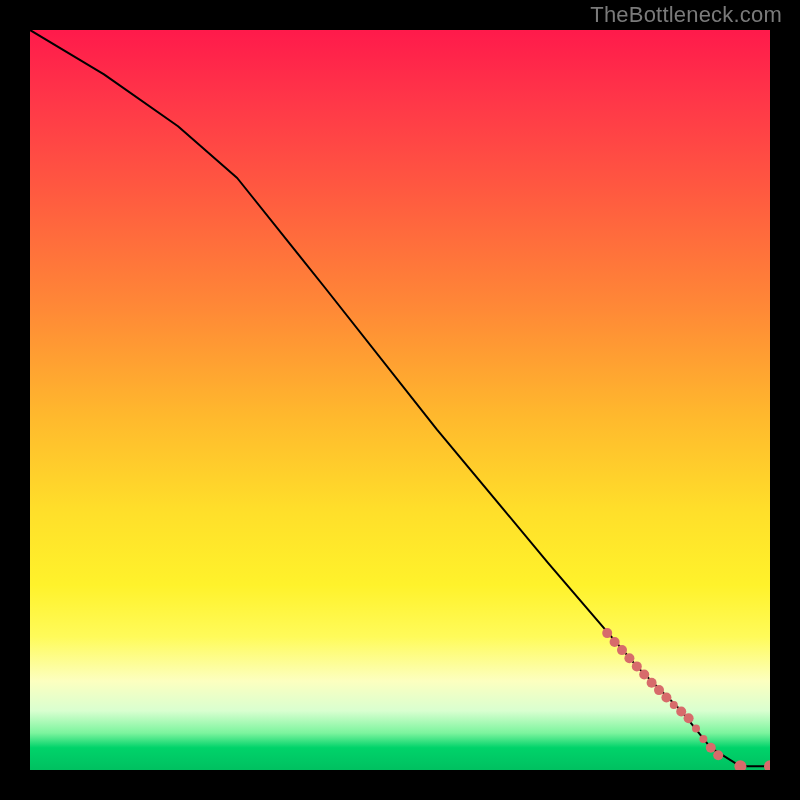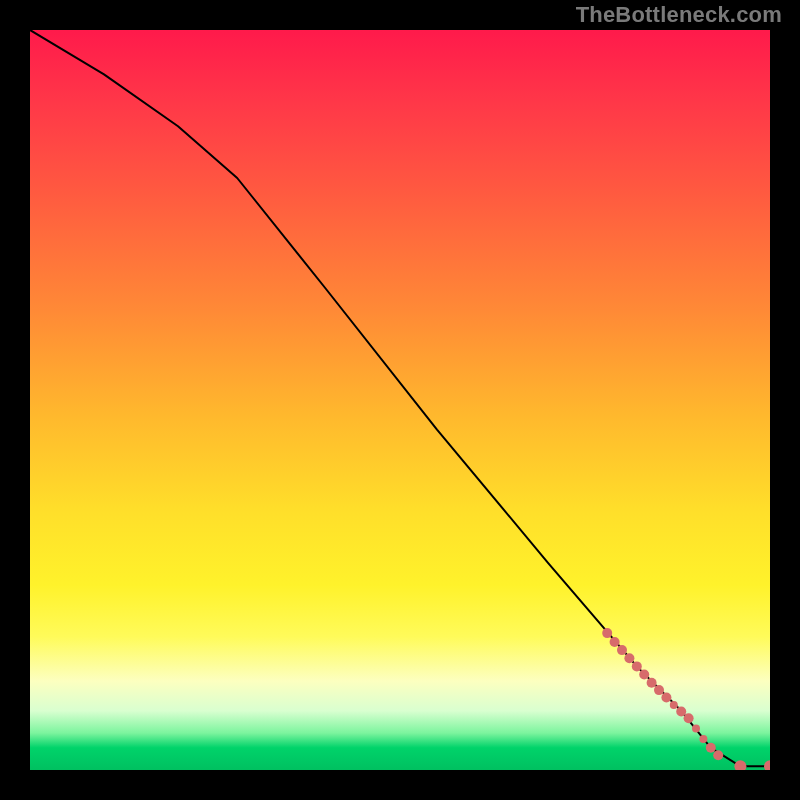--- a/index.html
+++ b/index.html
@@ -9,21 +9,21 @@
     left: 0; top: 0;
     width: 800px; height: 800px;
     background: #000;
   }
   .attribution {
     position: absolute;
     top: 2px;
     right: 18px;
     font-family: Arial, Helvetica, sans-serif;
     font-size: 22px;
-    font-weight: bold;
+    font-weight: normal;
     color: #7a7a7a;
     letter-spacing: 0.2px;
   }
   .plot {
     position: absolute;
     left: 30px;
     top: 30px;
     width: 740px;
     height: 740px;
     overflow: hidden;

